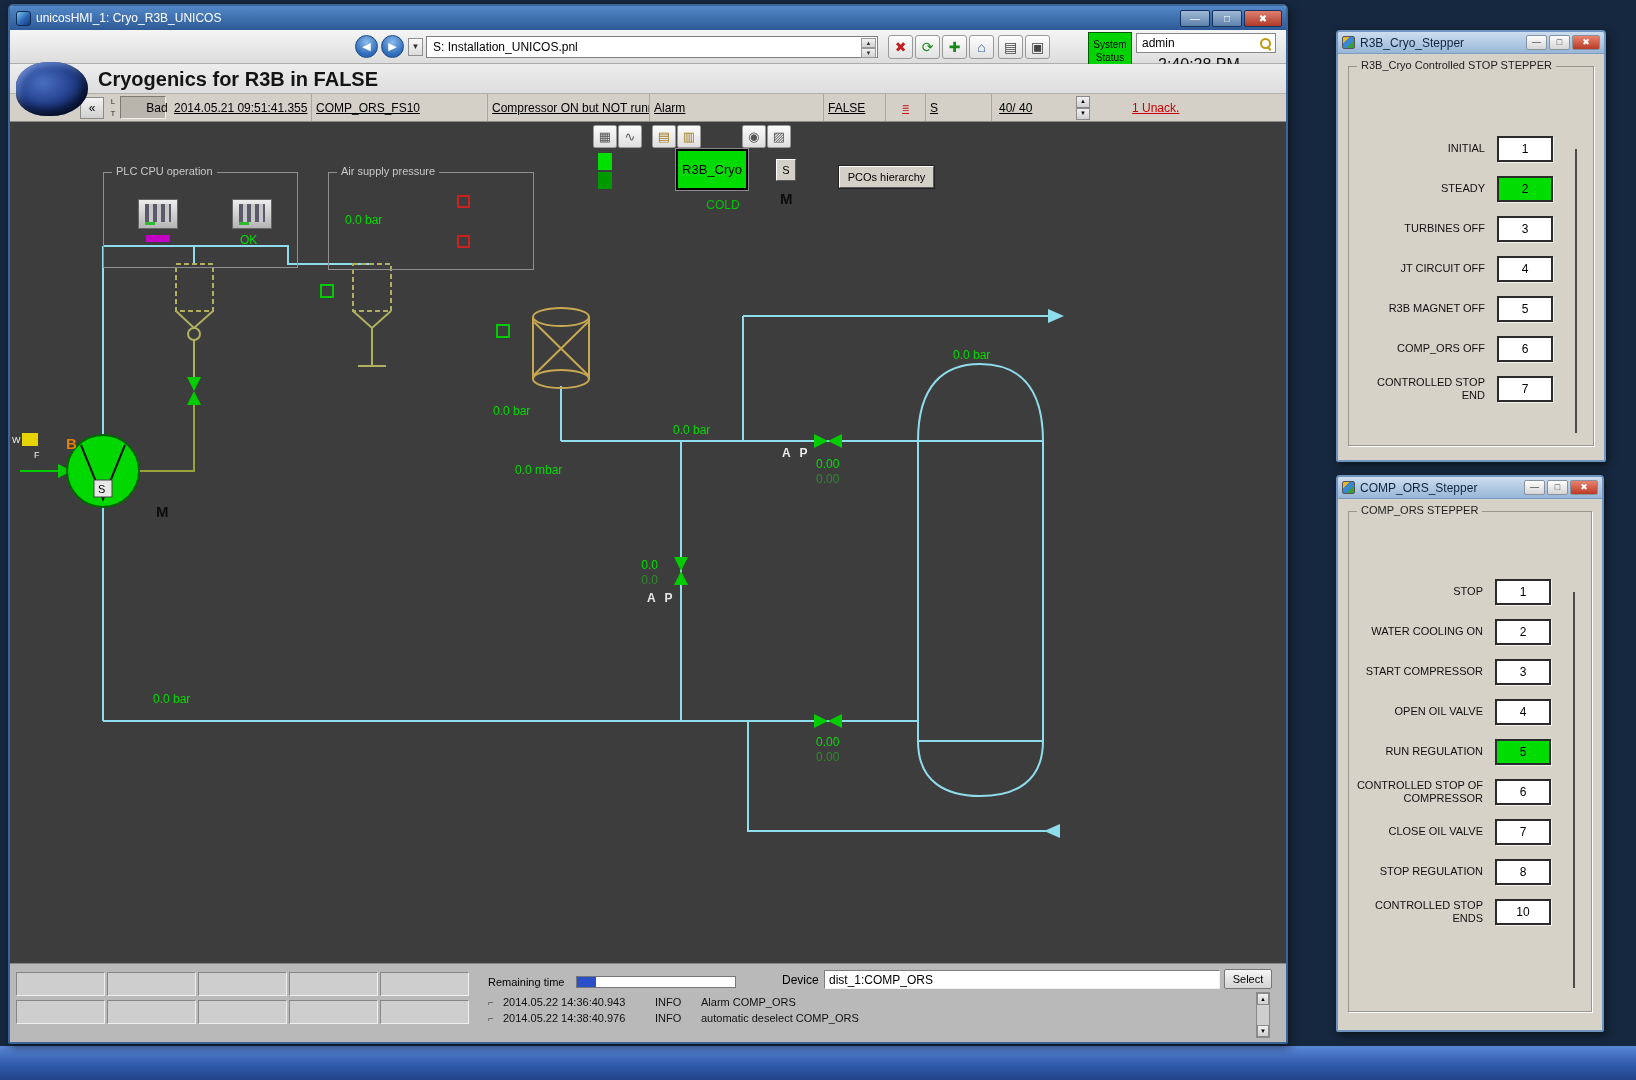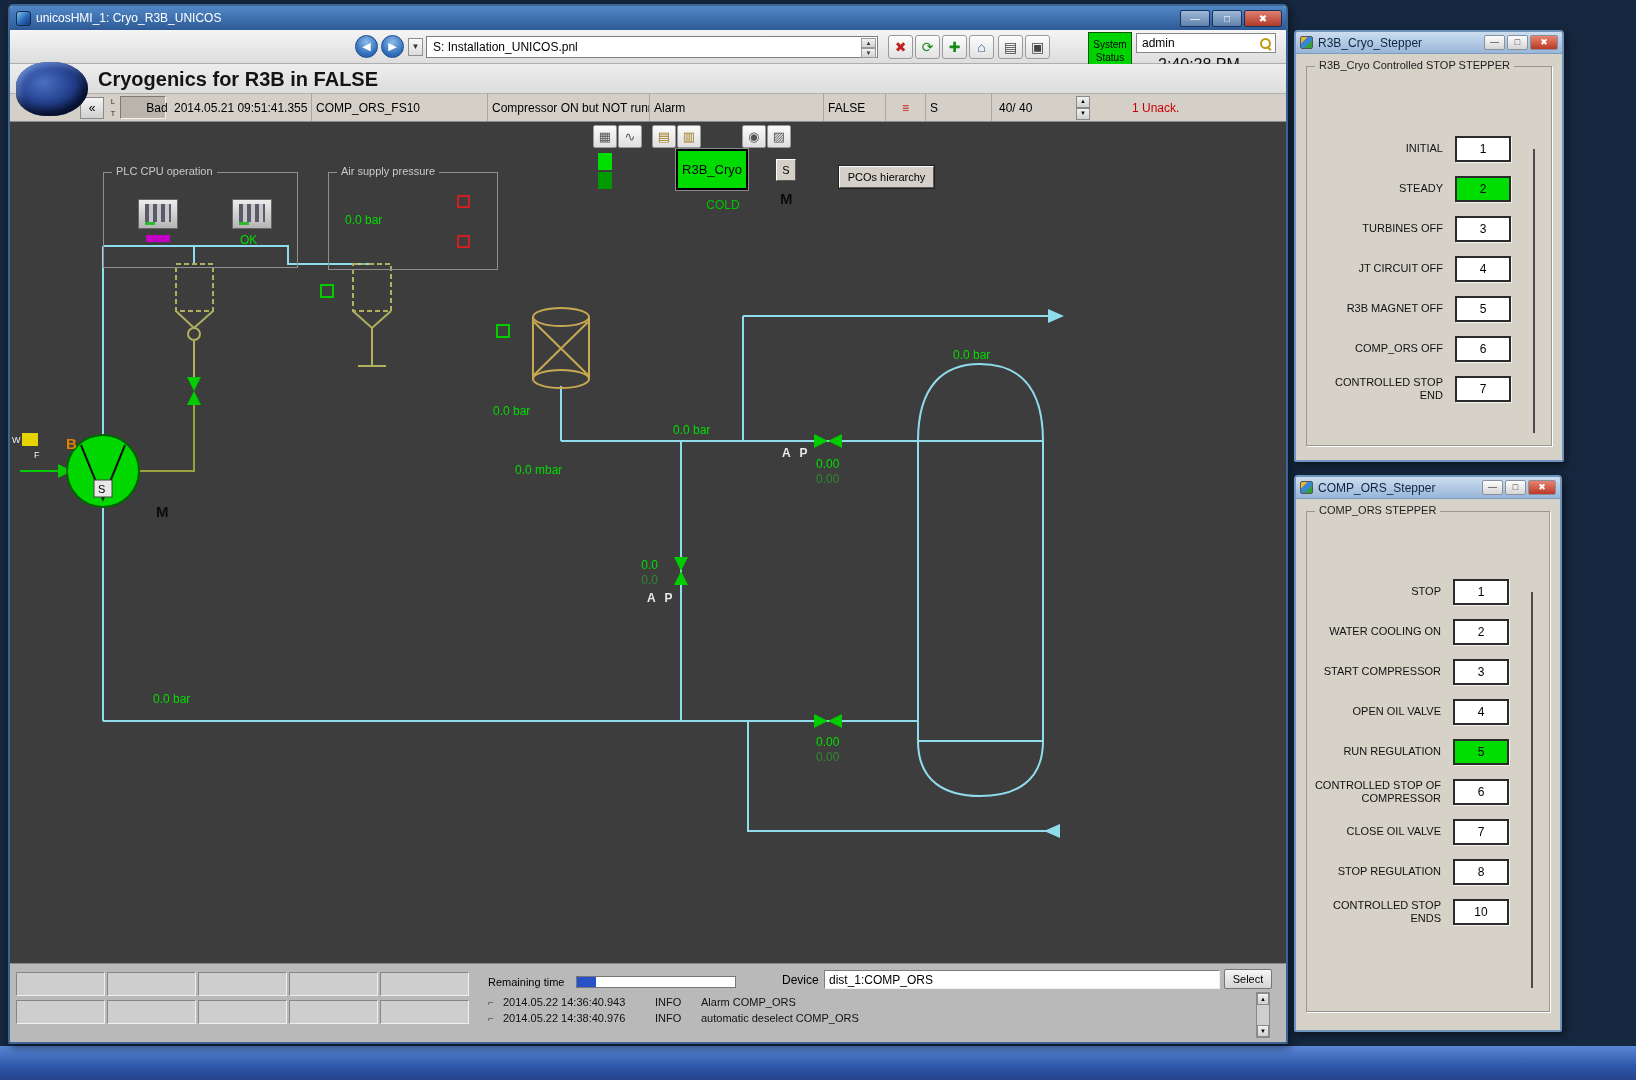--- a/index.html
+++ b/index.html
@@ -34,21 +34,21 @@
   .timedate{position:absolute;left:1148px;top:26px;font-size:16px;color:#111;}
   .timedate span{margin-right:10px;}
 
   .toolbar2{position:absolute;left:0;right:0;top:58px;height:30px;background:linear-gradient(#ededed,#dddddd);border-bottom:1px solid #b0b0b0;}
   .logo{position:absolute;left:6px;top:56px;width:72px;height:54px;z-index:6;border-radius:48% 52% 55% 45%;background:radial-gradient(ellipse at 38% 38%,#4a6fc0 0%,#24418e 45%,#0d1d48 90%);box-shadow:inset -4px -6px 10px #060e28, inset 3px 3px 6px #6e8fd8;}
   .page-title{position:absolute;left:88px;top:62px;font-size:20px;font-weight:bold;color:#141414;z-index:5;}
   .sbtn{position:absolute;top:61px;width:24px;height:23px;z-index:5;background:linear-gradient(#fbfbfb,#dedede);border:1px solid #9a9a9a;border-radius:2px;font-size:13px;line-height:21px;text-align:center;color:#555;}
   .sbtn.tan{color:#a07c1e;}
 
   .alarm-row{position:absolute;left:0;right:0;top:88px;height:28px;background:#d4d0c8;border-bottom:1px solid #8a8a8a;font-size:12px;}
-  .acell{position:absolute;top:0;height:100%;display:flex;align-items:center;padding:12px 4px;border-right:1px solid #aaa79e;white-space:nowrap;overflow:hidden;}
+  .acell{position:absolute;top:0;height:100%;display:flex;align-items:center;padding:12px 4px;border-right:1px solid #aaa79e;white-space:nowrap;overflow:hidden;text-decoration:underline;}
   .abtn{position:absolute;left:70px;top:3px;width:24px;height:22px;background:linear-gradient(#f4f4f4,#d0d0d0);border:1px solid #8a8a8a;text-align:center;line-height:20px;font-size:12px;}
   .lt-stack{position:absolute;left:98px;top:2px;width:10px;font-size:8px;line-height:12px;color:#333;text-align:center;}
   .badbox{position:absolute;left:110px;top:2px;width:46px;height:23px;background:#b9b5ac;border:1px solid;border-color:#7e7a72 #f2f0ea #f2f0ea #7e7a72;display:flex;align-items:center;justify-content:center;padding-left:28px;}
   .aspin{position:absolute;left:1066px;top:2px;width:14px;height:24px;display:flex;flex-direction:column;}
   .aspin span{flex:1;background:linear-gradient(#f2f2f2,#d0d0d0);border:1px solid #8a8a8a;font-size:6px;line-height:9px;text-align:center;}
   .unack{color:#cc0000;}
 
   
   .synoptic{position:absolute;left:0;right:0;top:116px;height:841px;background:#3d3d3d;}
   .synoptic svg{position:absolute;inset:0;}
@@ -80,21 +80,21 @@
   .dev-field{position:absolute;left:814px;top:6px;width:396px;height:19px;background:#fff;border:1px solid;border-color:#7e7e7e #f0f0f0 #f0f0f0 #7e7e7e;font-size:12px;padding:0 4px;font-family:"Liberation Sans",sans-serif;}
   .select-btn{position:absolute;left:1214px;top:5px;width:48px;height:20px;background:linear-gradient(#f6f6f6,#d4d4d4);border:1px solid #777;border-radius:2px;font-size:11px;}
   .log-line{position:absolute;left:478px;width:762px;height:16px;display:flex;font-size:11px;color:#111;align-items:center;}
   .log-line .lic{width:15px;color:#555;font-size:10px;}
   .log-line .lts{width:152px;}
   .log-line .llv{width:46px;}
   .log-scroll{position:absolute;left:1246px;top:28px;width:14px;height:46px;background:#cfcfcf;border:1px solid #8a8a8a;display:flex;flex-direction:column;justify-content:space-between;}
   .log-scroll span{height:12px;background:linear-gradient(#f0f0f0,#d0d0d0);border:1px solid #8a8a8a;font-size:6px;line-height:10px;text-align:center;}
 
   
-  .swin{position:absolute;background:#d6d2c8;border:2px solid #6f94c0;border-radius:4px 4px 2px 2px;box-shadow:2px 3px 8px rgba(0,0,0,.55);}
+  .swin{position:absolute;background:#d6d2c8;border:2px solid #6f94c0;border-radius:4px 4px 2px 2px;box-shadow:2px 3px 8px rgba(0,0,0,.55);margin-left:42px;}
   .swin .tbar{position:absolute;left:0;right:0;top:0;height:22px;background:linear-gradient(#cddeef,#98b6d8);display:flex;align-items:center;padding:0 4px;border-bottom:1px solid #7e9cc0;border-radius:2px 2px 0 0;}
   .ticon{width:13px;height:13px;margin-right:5px;border-radius:2px;background:linear-gradient(135deg,#e8b830 0 30%,#3a86d0 30% 65%,#38a038 65% 100%);border:1px solid #555;}
   .ttxt{flex:1;font-size:12px;color:#10253f;}
   .swbtn{width:21px;height:15px;margin-left:2px;border:1px solid #88929e;background:linear-gradient(#fdfdfd,#d6d6d6);font-size:9px;line-height:13px;text-align:center;color:#333;border-radius:2px;}
   .swbtn.close{background:linear-gradient(#e8836f,#bb3a26);color:#fff;width:28px;}
   .sgroup{position:absolute;left:10px;right:10px;border:1px solid #979citeit;} 
   .sgroup{border:1px solid #979790;box-shadow:1px 1px 0 #fff;}
   .sgroup-label{position:absolute;top:-8px;left:8px;background:#d6d2c8;padding:0 4px;font-size:11px;color:#222;white-space:nowrap;}
   .step-rows{position:absolute;left:6px;right:40px;}
   .step-row{height:40px;display:flex;align-items:center;}
@@ -280,21 +280,21 @@
       </svg>
 
       <div class="grp" style="left:93px;top:6px;width:195px;height:96px">
         <span class="grp-label">PLC CPU operation</span>
         <span class="plc-icon" style="left:34px;top:26px"></span>
         <span class="plc-icon" style="left:128px;top:26px"></span>
         <span class="plc-mark" style="left:42px;top:62px"></span>
         <span class="plc-ok" style="left:136px;top:60px">OK</span>
       </div>
 
-      <div class="grp" style="left:318px;top:6px;width:170px;height:98px">
+      <div class="grp" style="left:318px;top:6px;width:206px;height:98px">
         <span class="grp-label">Air supply pressure</span>
         <span class="air-val" style="left:16px;top:40px">0.0 bar</span>
         <span class="red-led" style="left:128px;top:22px"></span>
         <span class="red-led" style="left:128px;top:62px"></span>
       </div>
 
       <span class="ind" style="left:588px;top:31px;background:#00e000"></span>
       <span class="ind" style="left:588px;top:50px;background:#009a00"></span>
 
       <span class="b-flag" style="left:652px;top:12px">B</span>

